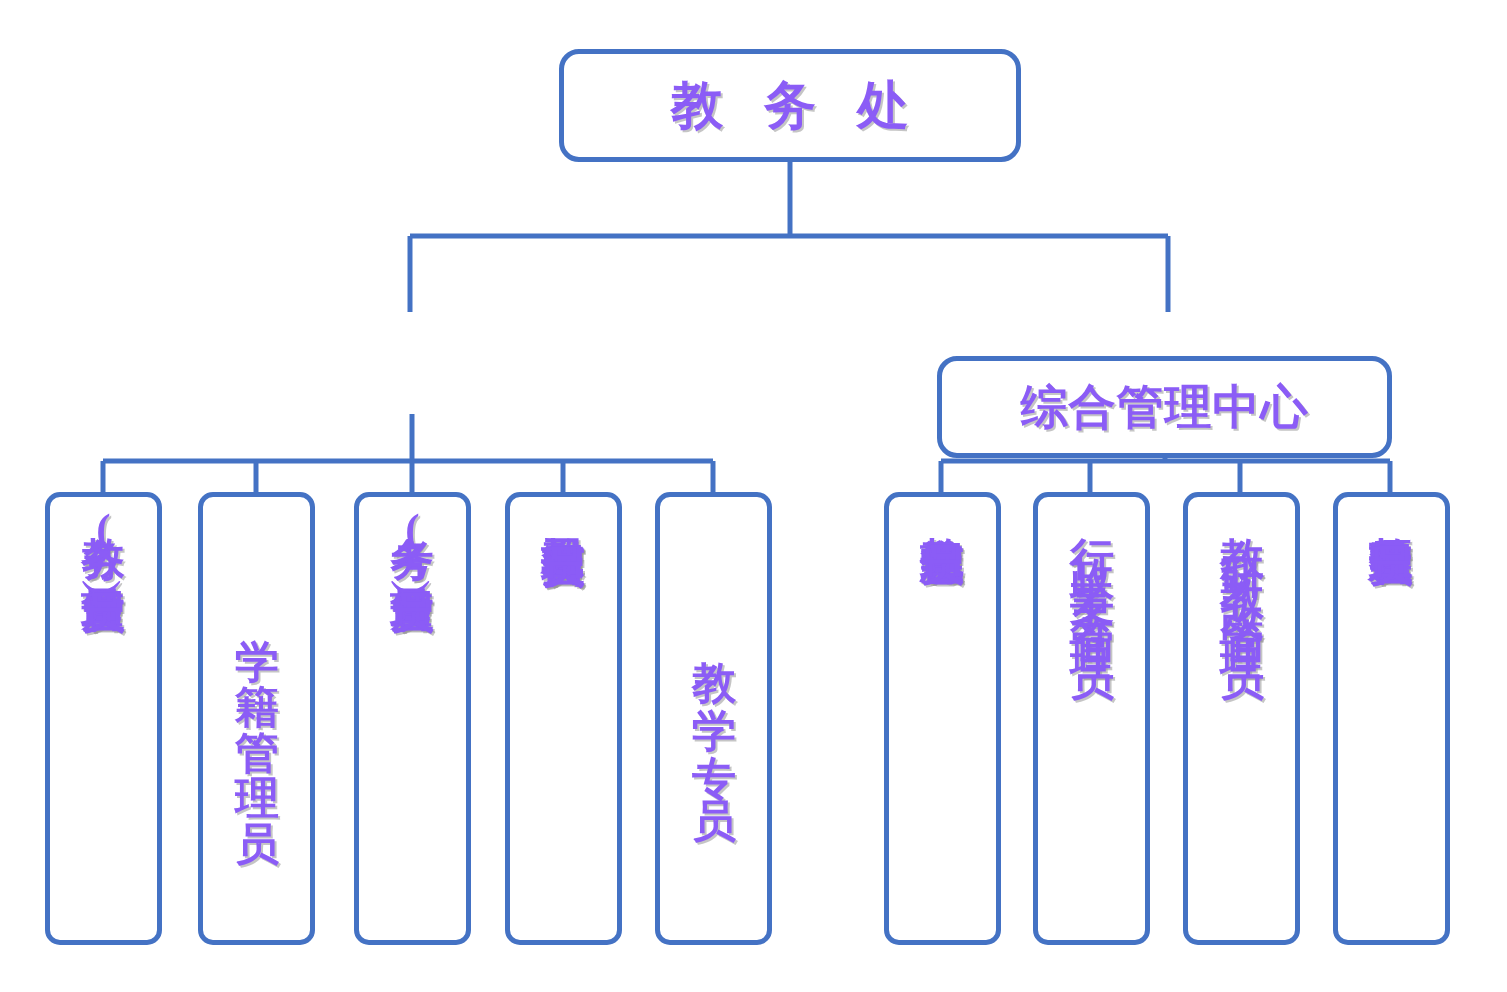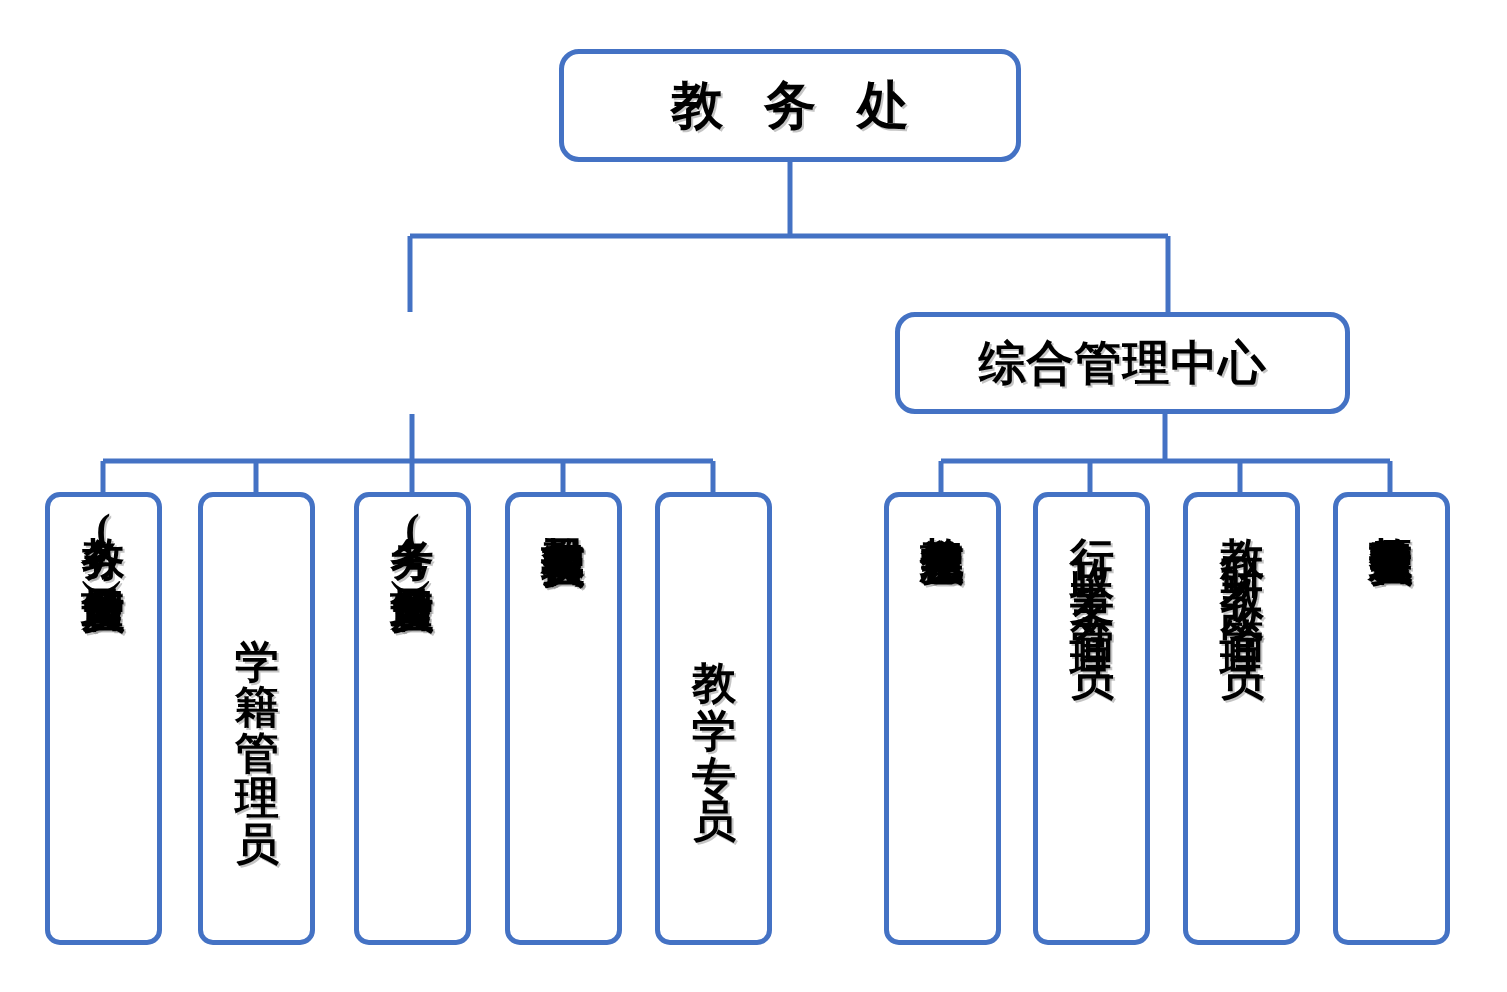--- a/index.html
+++ b/index.html
@@ -31,21 +31,21 @@
     box-sizing: border-box;
     background: #ffffff;
     border: 5px solid #4472C4;
     border-radius: 16px;
     display: flex;
     align-items: center;
     justify-content: center;
     z-index: 2;
   }
   .node-label {
-    color: #000000;
+    color: #8b5cf6;
     font-weight: bold;
     text-shadow: 2px 2px 0 rgba(150,150,150,0.55);
     line-height: 1.0;
     white-space: pre-wrap;
     text-align: center;
   }
   
   .node-root {
     left: 559px;
     top: 49px;
@@ -59,21 +59,21 @@
     text-indent: 14px;
   }
   
   .node-center {
     top: 312px;
     width: 455px;
     height: 102px;
     border-radius: 20px;
   }
   .node-center-left  { left: 185px; }
-  .node-center-right { left: 895px; }
+  .node-center-right { left: 937px; margin-top: 44px; }
   .node-center .node-label {
     font-size: 47px;
     letter-spacing: 1px;
   }
   
   .node-leaf {
     top: 492px;
     height: 453px;
     width: 116px;
     border-radius: 15px;

